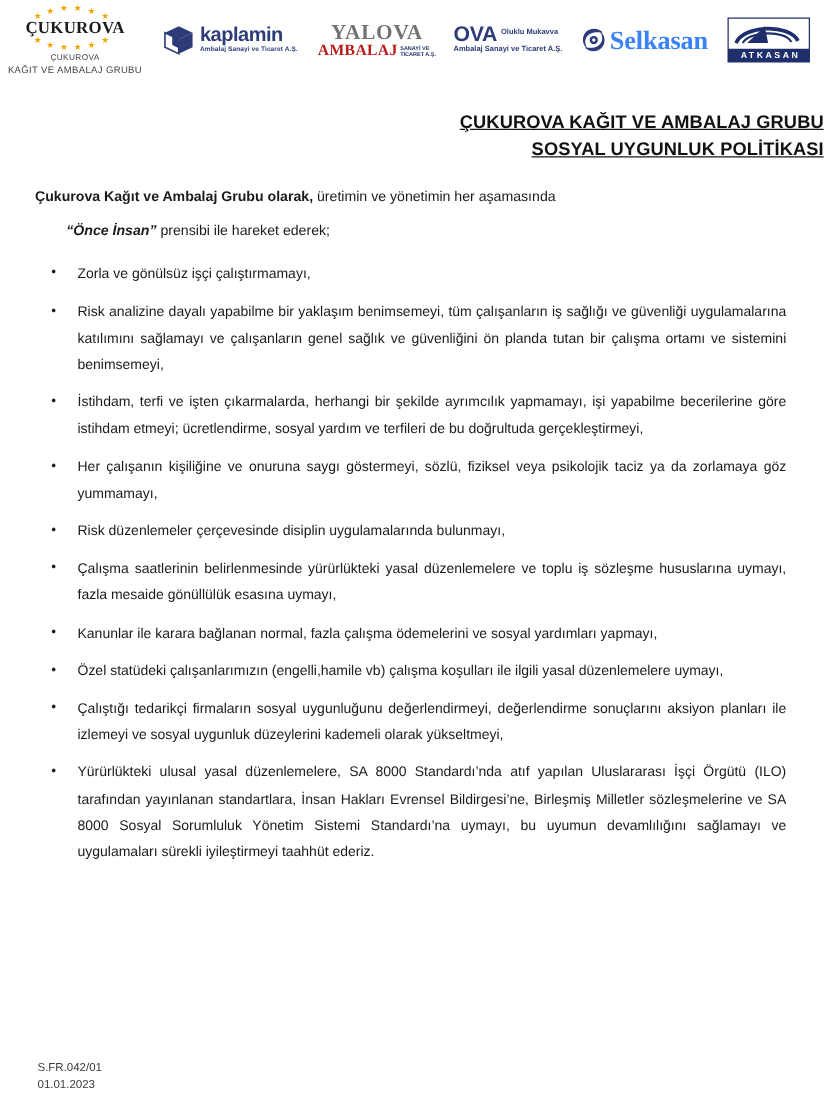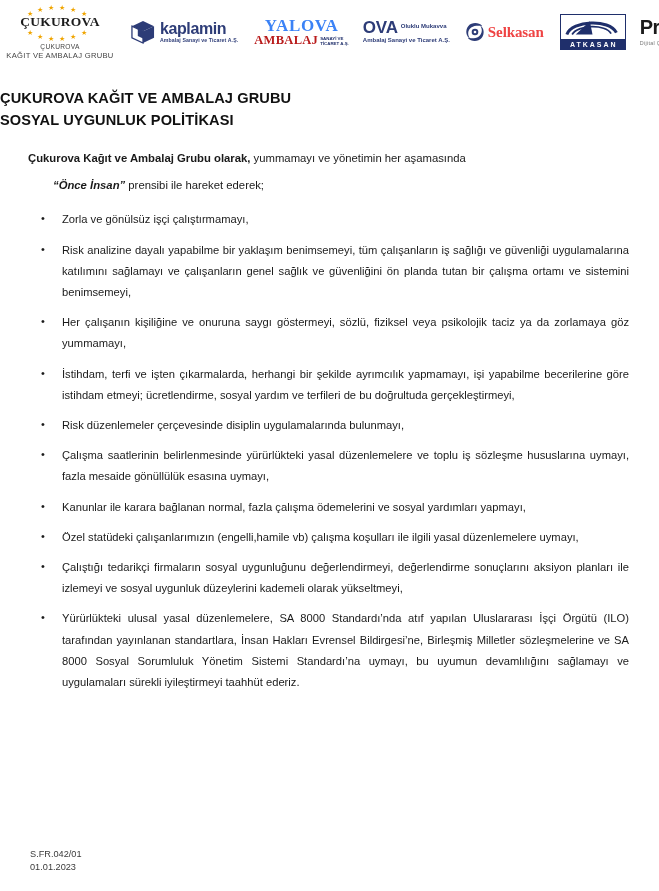--- a/index.html
+++ b/index.html
@@ -91,21 +91,21 @@
     letter-spacing: .1px;
     line-height: 7px;
   }
 
   
   .yalova { flex-direction: column; margin-right: 14px; }
   .yal-top {
     font-family: "Liberation Serif", serif;
     font-weight: bold;
     font-size: 17px;
-    color: #3b82f6;
+    color: #737373;
     letter-spacing: .6px;
     line-height: 17px;
   }
   .yal-row { display: flex; align-items: flex-end; }
   .yal-bot {
     font-family: Liberation Serif, serif;
     font-weight: bold;
     font-size: 12.5px;
     color: #b91c1c;
     letter-spacing: .3px;
@@ -144,23 +144,23 @@
     font-weight: bold;
     color: #2d3c77;
     line-height: 9px;
   }
 
   
   .selkasan { margin-right: 16px; }
   .sel-mark { width: 22px; height: 22px; margin-right: 2px; }
   .sel-word {
     font-family: "Liberation Serif", serif;
-    font-size: 15px;
-    font-weight: bold;
-    color: #ef4444;
+    font-size: 21px;
+    font-weight: bold;
+    color: #3b82f6;
     letter-spacing: -.1px;
     line-height: 15px;
     text-align: right;
   }
 
   
   .atkasan { flex-direction: column; margin-right: 14px; }
   .atk-box {
     width: 66px;
     height: 26px;
@@ -196,22 +196,23 @@
   .pri-sub {
     font-size: 5.4px;
     color: #777;
     letter-spacing: .3px;
     line-height: 8px;
     margin-top: 1px;
   }
 
   
   .title-block {
-    text-align: left;
+    text-align: right;
     margin-top: 25px;
+    text-decoration: underline;
   }
   .title-line {
     font-size: 14.6px;
     font-weight: bold;
     color: #111111;
     line-height: 22px;
     letter-spacing: .1px;
   }
 
   
@@ -364,32 +365,32 @@
 </div>
 
 <div class="title-block">
   <div class="title-line">ÇUKUROVA KAĞIT VE AMBALAJ GRUBU</div>
   <div class="title-line">SOSYAL UYGUNLUK POLİTİKASI</div>
 </div>
 
 <div class="content">
 
   <p class="intro-1">
-    <span class="bi">Çukurova Kağıt ve Ambalaj Grubu olarak,</span><span> yummamayı ve yönetimin her aşamasında</span>
+    <span class="bi">Çukurova Kağıt ve Ambalaj Grubu olarak,</span><span> üretimin ve yönetimin her aşamasında</span>
   </p>
 
   <p class="intro-2">
     <span class="bi">“Önce İnsan”</span><span> prensibi ile hareket ederek;</span>
   </p>
 
   <ul class="policy">
     <li>Zorla ve gönülsüz işçi çalıştırmamayı,</li>
     <li>Risk analizine dayalı yapabilme bir yaklaşım benimsemeyi, tüm çalışanların iş sağlığı ve güvenliği uygulamalarına katılımını sağlamayı ve çalışanların genel sağlık ve güvenliğini ön planda tutan bir çalışma ortamı ve sistemini benimsemeyi,</li>
+    <li>İstihdam, terfi ve işten çıkarmalarda, herhangi bir şekilde ayrımcılık yapmamayı, işi yapabilme becerilerine göre istihdam etmeyi; ücretlendirme, sosyal yardım ve terfileri de bu doğrultuda gerçekleştirmeyi,</li>
     <li>Her çalışanın kişiliğine ve onuruna saygı göstermeyi, sözlü, fiziksel veya psikolojik taciz ya da zorlamaya göz yummamayı,</li>
-    <li>İstihdam, terfi ve işten çıkarmalarda, herhangi bir şekilde ayrımcılık yapmamayı, işi yapabilme becerilerine göre istihdam etmeyi; ücretlendirme, sosyal yardım ve terfileri de bu doğrultuda gerçekleştirmeyi,</li>
     <li>Risk düzenlemeler çerçevesinde disiplin uygulamalarında bulunmayı,</li>
     <li>Çalışma saatlerinin belirlenmesinde yürürlükteki yasal düzenlemelere ve toplu iş sözleşme hususlarına uymayı, fazla mesaide gönüllülük esasına uymayı,</li>
     <li>Kanunlar ile karara bağlanan normal, fazla çalışma ödemelerini ve sosyal yardımları yapmayı,</li>
     <li>Özel statüdeki çalışanlarımızın (engelli,hamile vb)  çalışma koşulları ile ilgili yasal düzenlemelere uymayı,</li>
     <li>Çalıştığı tedarikçi firmaların sosyal uygunluğunu değerlendirmeyi, değerlendirme sonuçlarını aksiyon planları ile izlemeyi ve sosyal uygunluk düzeylerini kademeli olarak yükseltmeyi,</li>
     <li>Yürürlükteki ulusal yasal düzenlemelere, SA 8000 Standardı’nda atıf yapılan Uluslararası İşçi Örgütü (ILO) tarafından yayınlanan standartlara, İnsan Hakları Evrensel Bildirgesi’ne, Birleşmiş Milletler sözleşmelerine ve SA 8000 Sosyal Sorumluluk Yönetim Sistemi Standardı’na uymayı, bu uyumun devamlılığını sağlamayı ve uygulamaları sürekli iyileştirmeyi taahhüt ederiz.</li>
   </ul>
 </div>
 
 <div class="footer">

